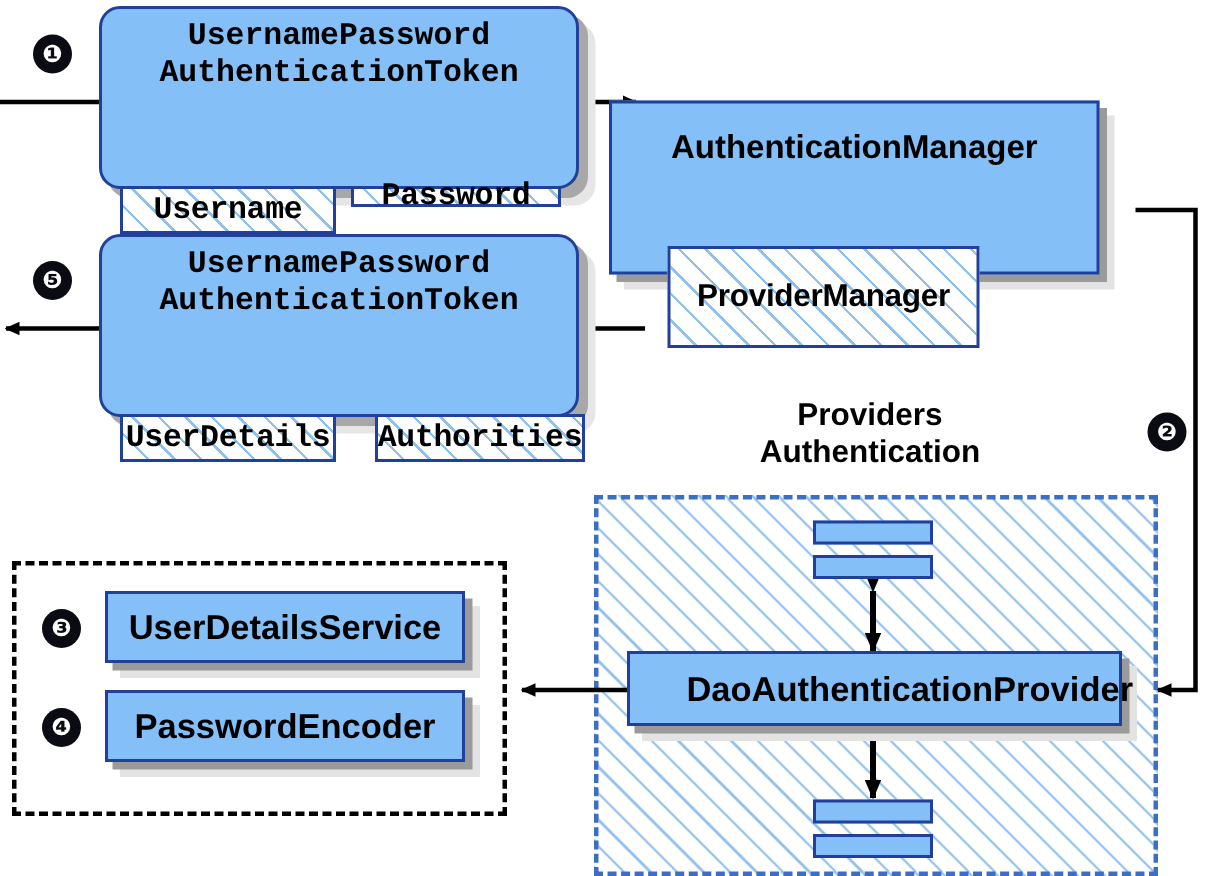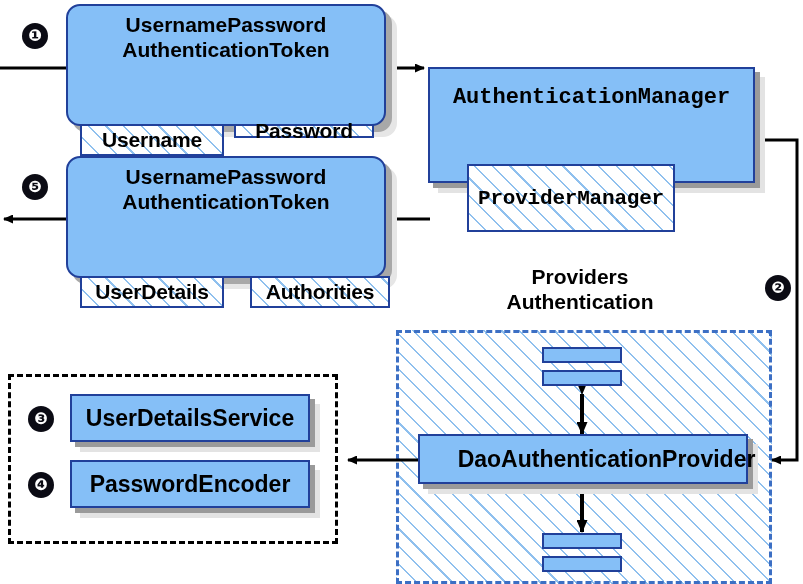--- a/index.html
+++ b/index.html
@@ -34,20 +34,21 @@
   }
   .rounded {
     border-radius: 14px;
   }
   
   .shadow2 {
     box-shadow: 5px 5px 0 0 #9a9a9a, 10px 10px 0 0 #e3e3e3;
   }
   .shadow2-round {
     box-shadow: 6px 6px 0 0 #a8a8a8, 11px 11px 0 0 #e6e6e6;
+    font-family: Liberation Mono, monospace;
   }
 
   
   .hatched {
     background-color: #ffffff;
     background-image: repeating-linear-gradient(
       45deg,
       #ffffff 0px, #ffffff 11px,
       #8FC0EE 11px, #8FC0EE 12.5px
     );
@@ -174,21 +175,21 @@
       <div>AuthenticationToken</div>
     </div>
     <div class="abs inner-field hatched" style="left:12px; top:78px; width:144px; height:32px;">
       <span>Username</span>
     </div>
     <div class="abs inner-field hatched" style="left:166px; top:78px; width:140px; height:14px;">
       <span>Password</span>
     </div>
   </div>
 
-  <div class="abs blue-box shadow2" style="left:428px; top:67px; width:327px; height:116px; display:block;font-family:Liberation Mono, monospace;">
+  <div class="abs blue-box shadow2" style="left:406px; top:67px; width:327px; height:116px; display:block;">
     <div class="abs" style="left:0; right:0; top:16px; text-align:center; font-size:22px; font-weight:bold;">AuthenticationManager</div>
     <div class="abs inner-field hatched" style="left:37px; top:55px; width:208px; height:68px; border-width:2px;">
       <span>ProviderManager</span>
     </div>
   </div>
 
   <div class="abs badge" style="left:22px; top:174px;">❺</div>
 
   <div class="abs blue-box rounded shadow2-round" style="left:66px; top:156px; width:320px; height:122px; display:block;">
     <div class="token-title">

